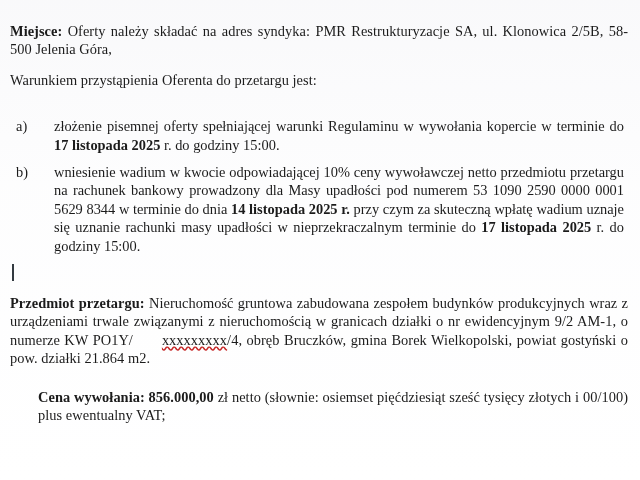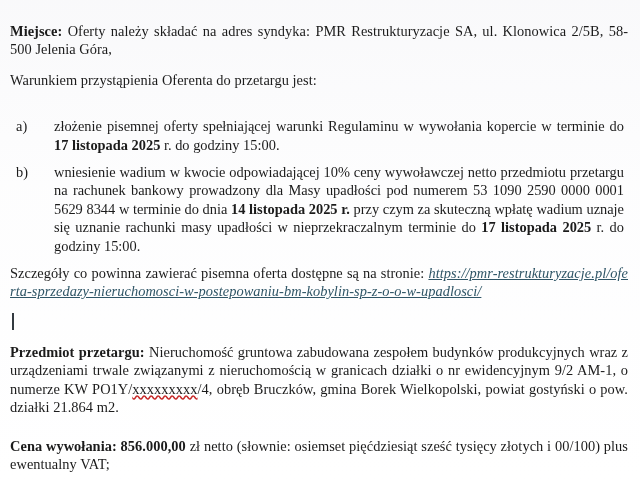--- a/index.html
+++ b/index.html
@@ -68,61 +68,61 @@
     font-style: italic;
     text-decoration: underline;
     word-break: break-all;
   }
 
   
   .spell {
     text-decoration: underline wavy #c62828;
     text-decoration-skip-ink: none;
     text-underline-offset: 1px;
+    margin-left: 29px;
   }
 
   
   .caret-line {
     height: 20px;
     margin: 2px 0 10px 0;
     position: relative;
   }
   .caret {
     position: absolute;
     left: 2px;
     top: 0;
     width: 2px;
     height: 17px;
     background: #333a40;
   }
 
   .gap-sm { height: 8px; }
 
-  .para.no-wrap-last { margin-bottom: 0; }
+  .para.no-wrap-last { margin-bottom: 0; margin-left: 28px; }
 </style>
 </head>
 <body>
 
 <div id="page">
 
   <p class="para"><span class="bold">Miejsce:</span><span> Oferty należy składać na adres syndyka: PMR Restrukturyzacje SA, ul. Klonowica 2/5B, 58-500 Jelenia Góra,</span></p>
 
   <p class="para tight">Warunkiem przystąpienia Oferenta do przetargu jest:</p>
 
   <div class="list-item">
     <span class="list-marker">a)</span>
     <span class="list-body"><span>złożenie pisemnej oferty spełniającej warunki Regulaminu w wywołania kopercie w terminie do </span><span class="bold">17 listopada 2025</span><span> r. do godziny 15:00.</span></span>
   </div>
 
   <div class="list-item">
     <span class="list-marker">b)</span>
     <span class="list-body"><span>wniesienie wadium w kwocie odpowiadającej 10% ceny wywoławczej netto przedmiotu przetargu na rachunek bankowy prowadzony dla Masy upadłości pod numerem 53 1090 2590 0000 0001 5629 8344 w terminie do dnia </span><span class="bold">14 listopada 2025 r.</span><span> przy czym za skuteczną wpłatę wadium uznaje się uznanie rachunki masy upadłości w nieprzekraczalnym terminie do </span><span class="bold">17 listopada 2025</span><span> r. do godziny 15:00.</span></span>
   </div>
 
-  <p class="para"><span>Szczegóły co powinna zawierać pisemna oferta dostępne są na stronie</span><span>: </span><a class="link" href="#">https://pmr-restrukturyzacje.pl/oferta-sprzedazy-nieruchomosci-w-postepowaniu-bm-kobylin-sp-z-o-o-w-upadlosci/</a></p>
 
   <div class="caret-line">
     <span class="caret"></span>
   </div>
 
   <p class="para"><span class="bold">Przedmiot przetargu:</span><span>  Nieruchomość gruntowa zabudowana zespołem budynków produkcyjnych wraz z urządzeniami trwale związanymi z nieruchomością w granicach działki o nr ewidencyjnym 9/2 AM-1, o numerze KW PO1Y/</span><span class="spell">xxxxxxxxx</span><span>/4, obręb Bruczków, gmina Borek Wielkopolski, powiat gostyński o pow. działki 21.864 m2.</span></p>
 
   <div class="gap-sm"></div>
 
   <p class="para no-wrap-last"><span class="bold">Cena wywołania:</span><span class="bold"> 856.000,00</span><span> zł netto (słownie: osiemset pięćdziesiąt sześć tysięcy złotych i 00/100) plus ewentualny VAT;</span></p>

